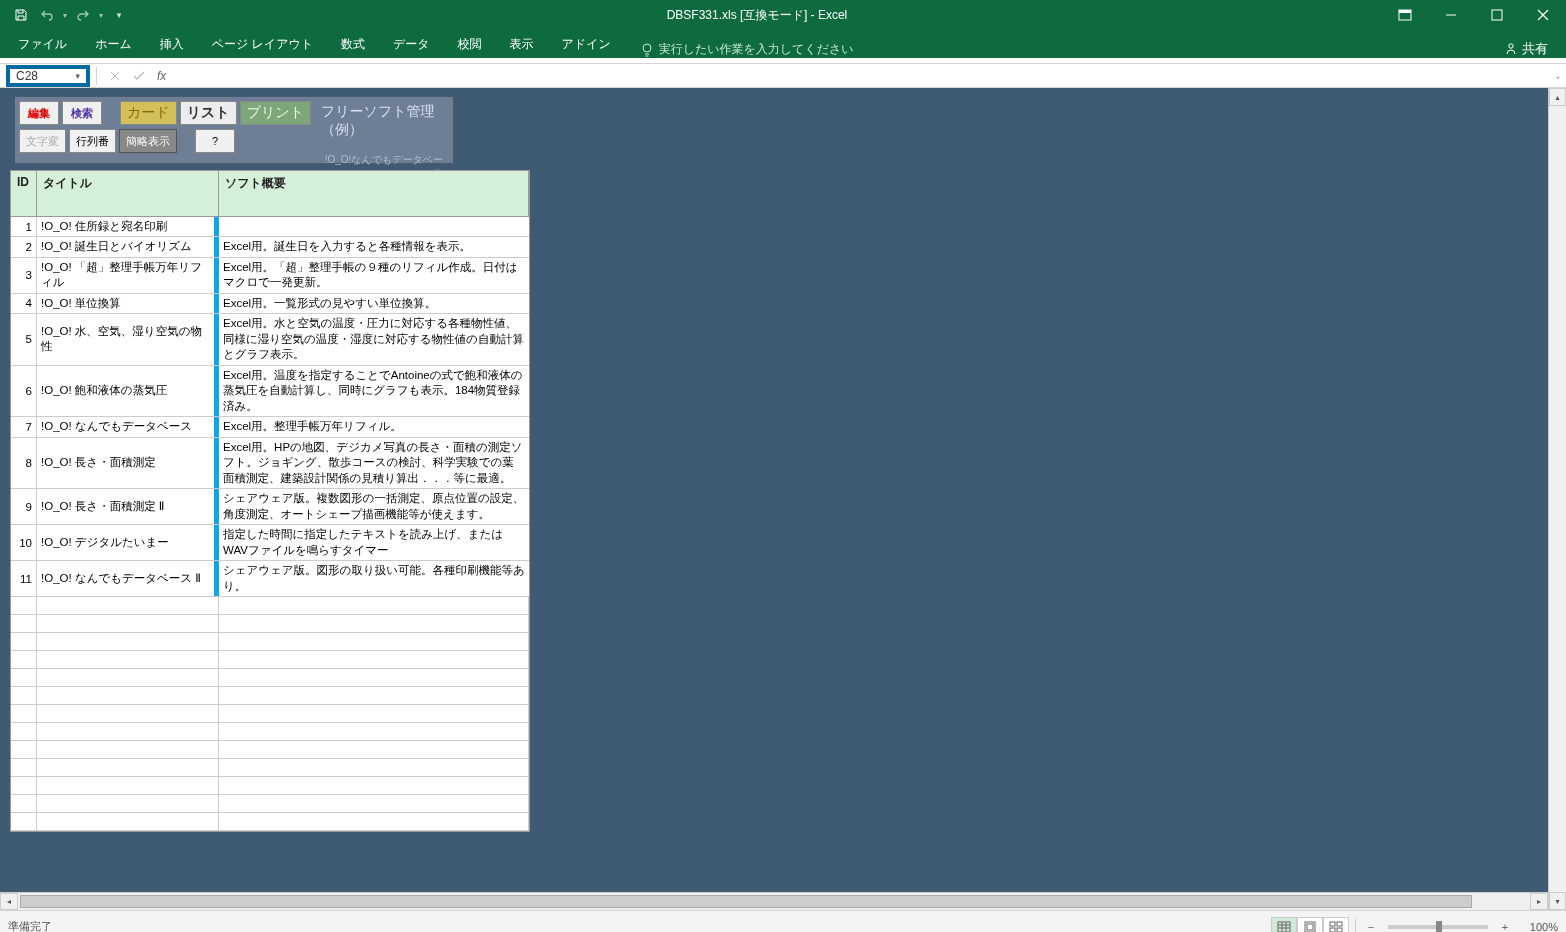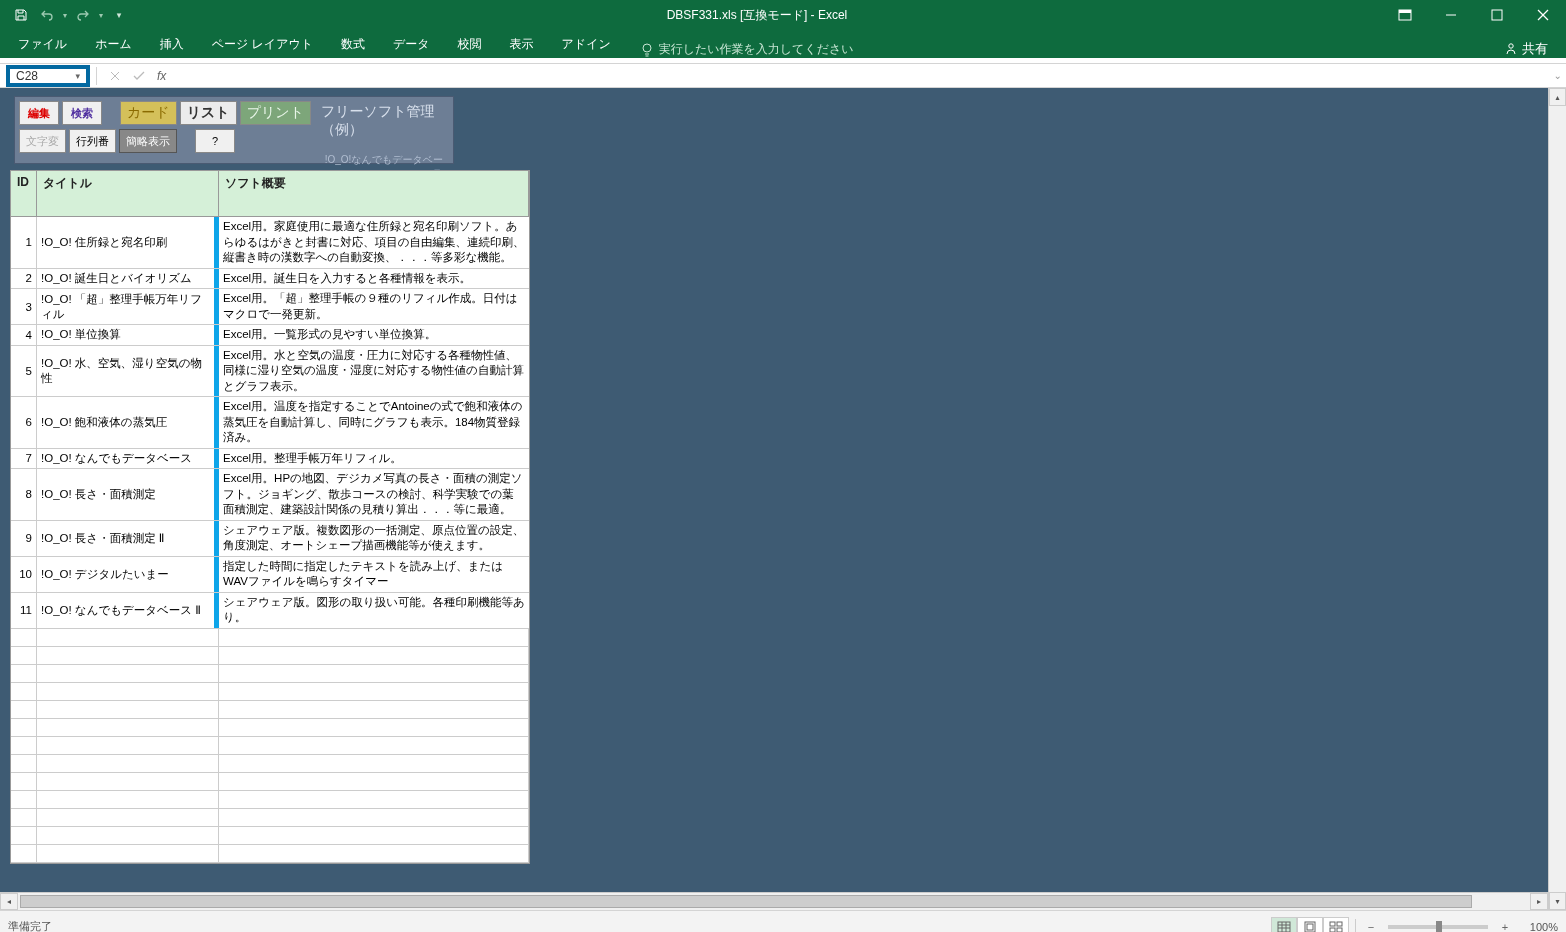--- a/index.html
+++ b/index.html
@@ -236,21 +236,20 @@
     <div class="data-area">
       <div class="thead">
         <div class="th th-id">ID</div>
         <div class="th th-title">タイトル</div>
         <div class="th th-desc">ソフト概要</div>
       </div>
       <div class="tbody" id="tbody">
           <div class="trow">
             <div class="td-id">1</div>
             <div class="td-title">!O_O! 住所録と宛名印刷</div>
-            <div class="td-desc">Excel用。家庭使用に最適な住所録と宛名印刷ソフト。あらゆるはがきと封書に対応、項目の自由編集、連続印刷、縦書き時の漢数字への自動変換、．．．等多彩な機能。</div>
           </div>
           <div class="trow">
             <div class="td-id">2</div>
             <div class="td-title">!O_O! 誕生日とバイオリズム</div>
             <div class="td-desc">Excel用。誕生日を入力すると各種情報を表示。</div>
           </div>
           <div class="trow">
             <div class="td-id">3</div>
             <div class="td-title">!O_O! 「超」整理手帳万年リフィル</div>
             <div class="td-desc">Excel用。「超」整理手帳の９種のリフィル作成。日付はマクロで一発更新。</div>

